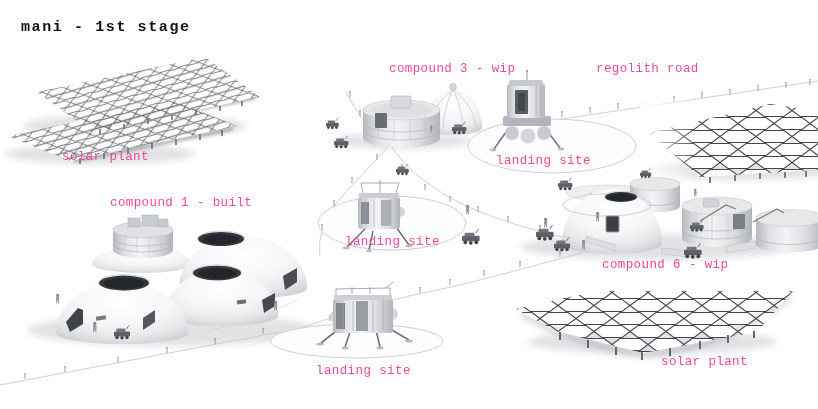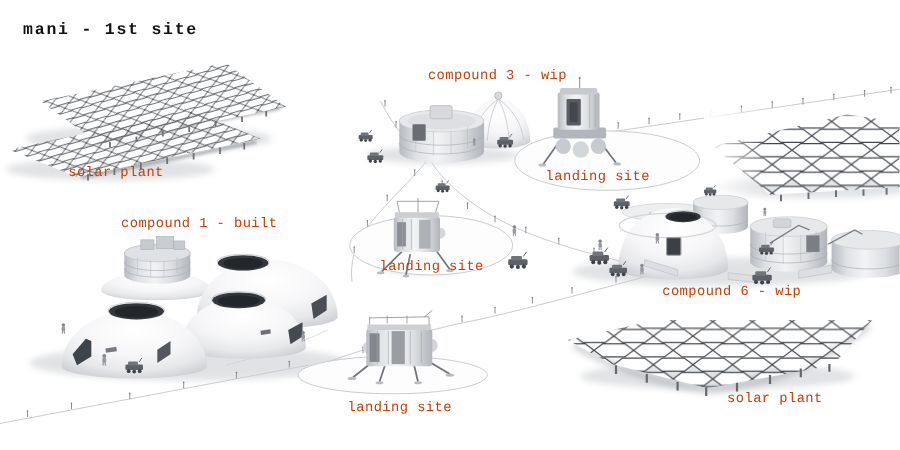--- a/index.html
+++ b/index.html
@@ -1,19 +1,19 @@
 <!DOCTYPE html>
 <html><head>
 <meta charset="utf-8">
 <style>
   html,body{margin:0;padding:0;background:#ffffff;}
   .stage{position:relative;width:818px;height:409px;background:#ffffff;overflow:hidden;
          font-family:"Liberation Mono",monospace;}
   .stage svg{position:absolute;left:0;top:0;}
-  .lbl{position:absolute;font:12.5px "Liberation Mono",monospace;color:#c2410c;
+  .lbl{position:absolute;font:12.5px "Liberation Mono",monospace;color:#ec4899;
        letter-spacing:.4px;white-space:pre;}
   .title{font-size:15px;font-weight:bold;letter-spacing:1.6px;color:#111214;}
 </style>
 </head>
 <body>
 
 <div class="stage">
 
 <svg width="818" height="409" viewBox="0 0 818 409">
   <defs>
@@ -322,23 +322,24 @@
     <use href="#astro" transform="translate(274,301)"></use>
     <use href="#astro" transform="translate(466,205)"></use>
     <use href="#astro" transform="translate(544,218)"></use>
     <use href="#astro" transform="translate(582,240)"></use>
     <use href="#astro" transform="translate(596,212)"></use>
     <use href="#astro" transform="translate(694,189) scale(.8)"></use>
     <use href="#astro" transform="translate(430,126) scale(.7)"></use>
   </g>
 </svg>
 
-<div class="lbl title" style="left:21px;top:19px">mani - 1st site</div>
+<div class="lbl title" style="left:21px;top:19px">mani - 1st stage</div>
 <div class="lbl" style="left:62px;top:150px">solar plant</div>
 <div class="lbl" style="left:389px;top:62px">compound 3 - wip</div>
+<div class="lbl" style="left:596px;top:62px">regolith road</div>
 <div class="lbl" style="left:496px;top:154px">landing site</div>
 <div class="lbl" style="left:110px;top:196px">compound 1 - built</div>
 <div class="lbl" style="left:345px;top:235px">landing site</div>
 <div class="lbl" style="left:602px;top:258px">compound 6 - wip</div>
 <div class="lbl" style="left:316px;top:364px">landing site</div>
 <div class="lbl" style="left:661px;top:355px">solar plant</div>
 
 </div>
 
 </body></html>

